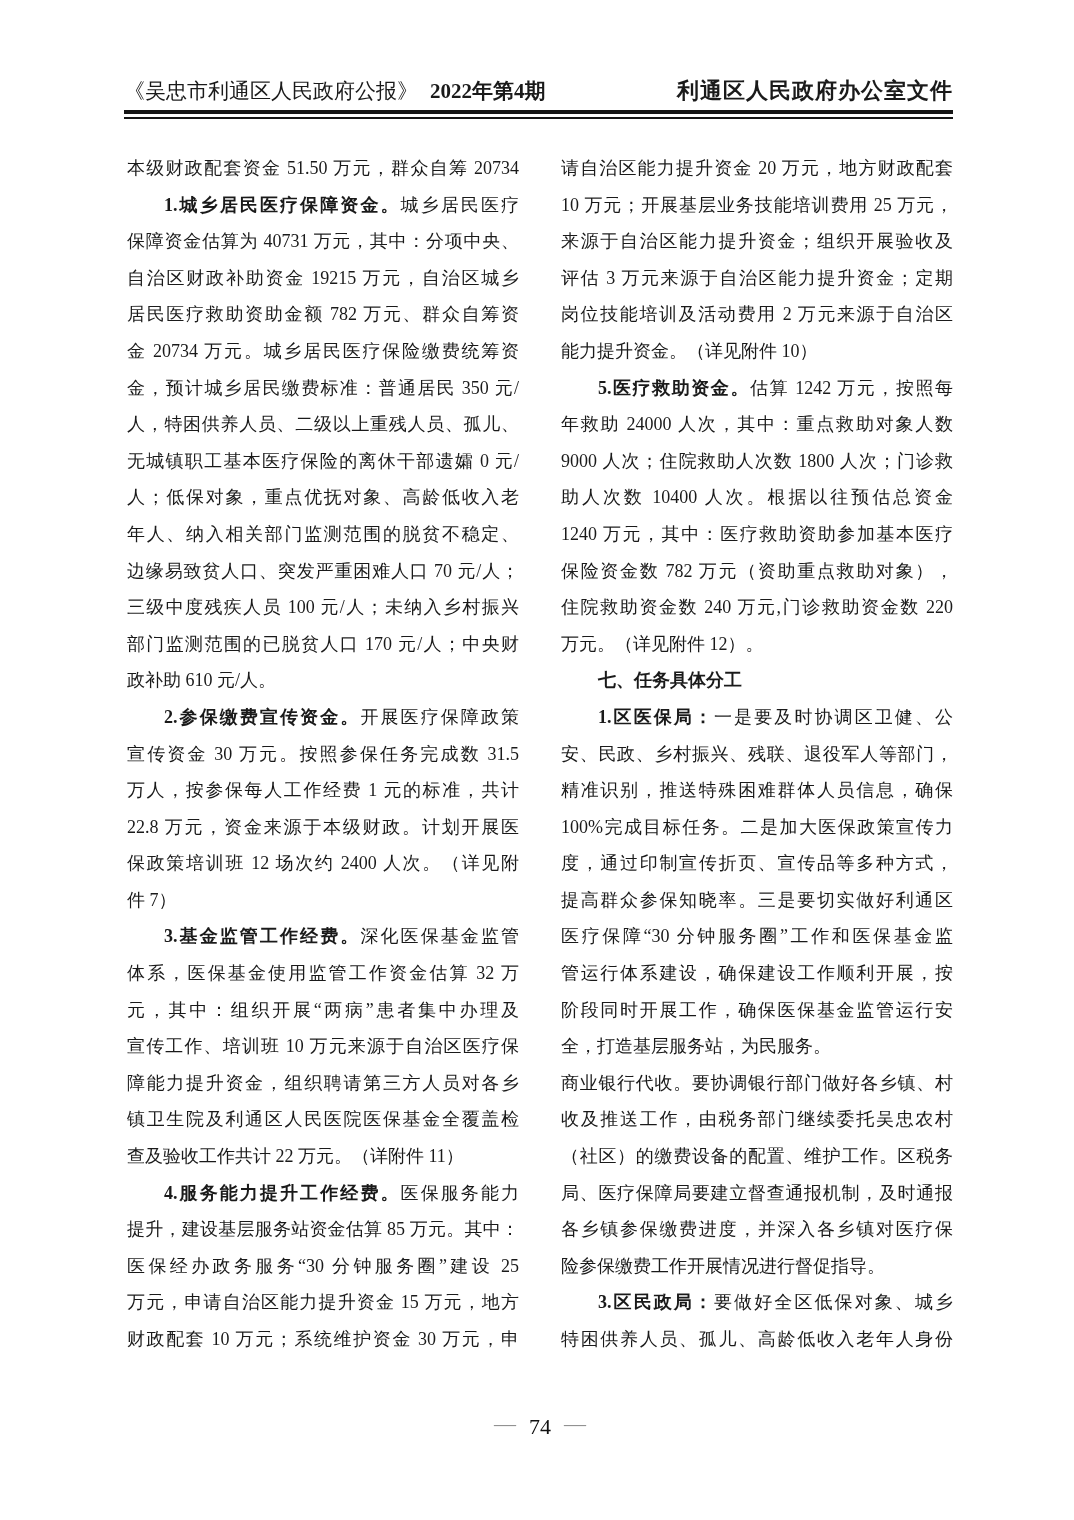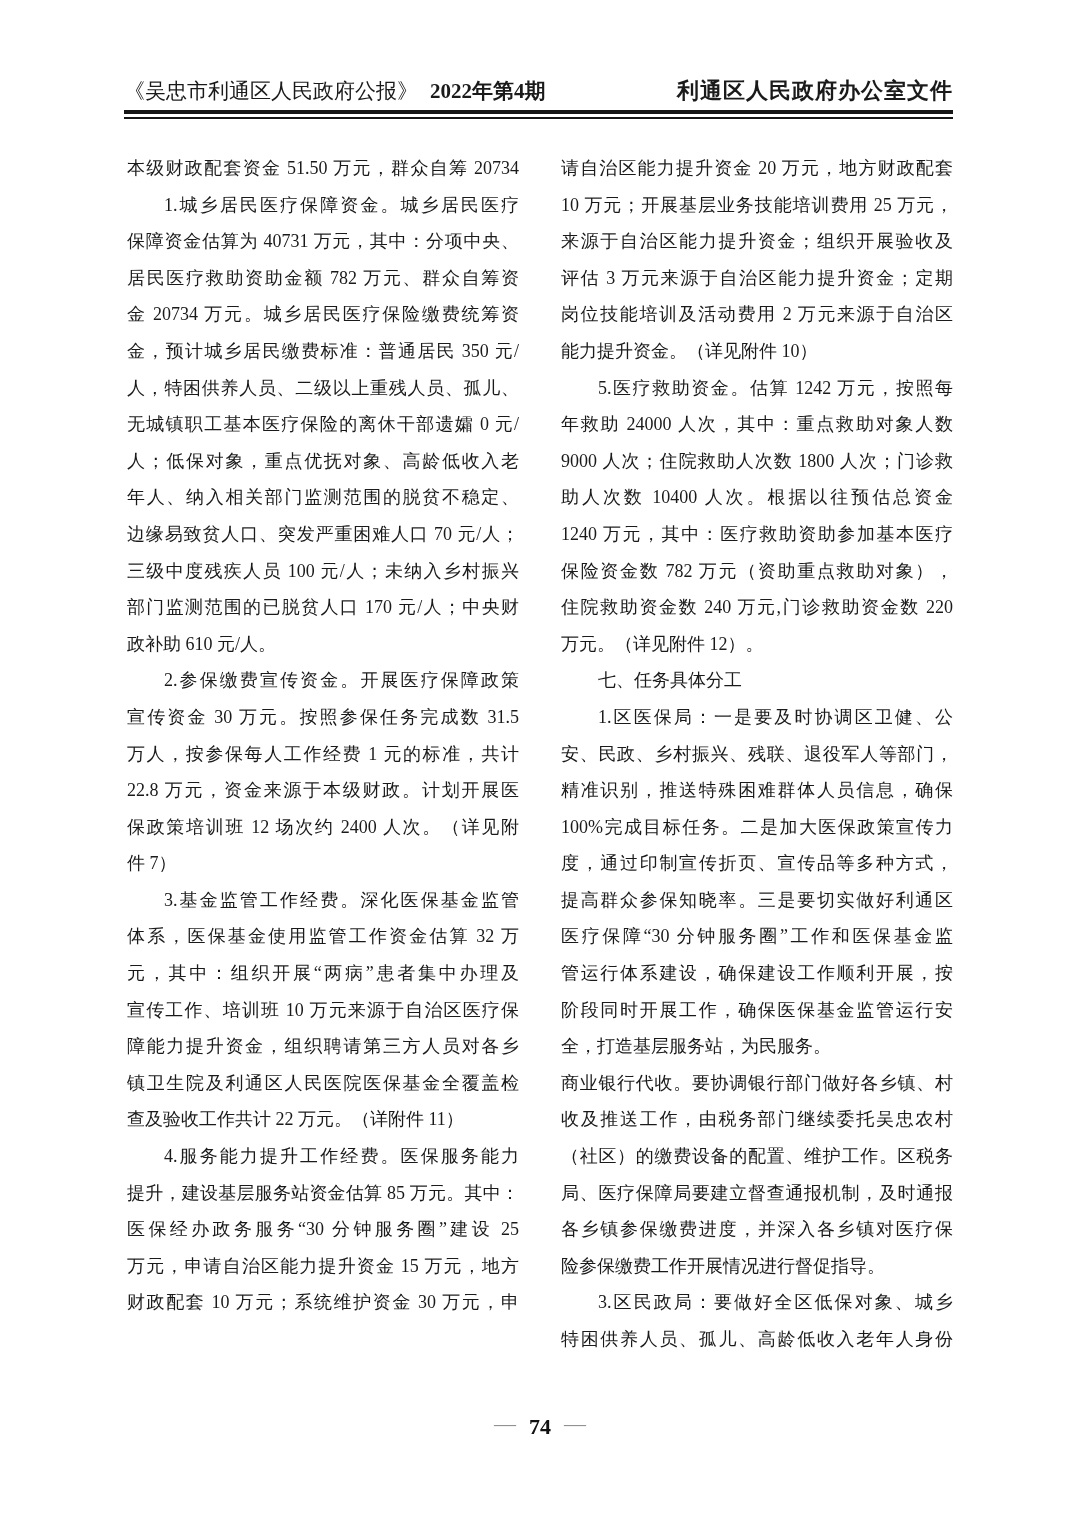--- a/index.html
+++ b/index.html
@@ -29,28 +29,28 @@
   }
   .col{width:392px;font-size:18px;}
   .line{
     height:36.6px;line-height:36.6px;
     text-align:justify;text-align-last:justify;
     text-justify:inter-character;
     white-space:nowrap;
   }
   .line.end{text-align-last:auto;}
   .line.indent{text-indent:37px;}
-  .line .bold{font-weight:normal;}
+  .line .bold{font-weight:bold;}
   
   .ftr{
     position:absolute;left:127px;top:1412px;width:826px;
     text-align:center;font-size:22px;line-height:30px;
   }
   .ftr .pg-dash{color:#8c8c8c;margin:0 13px;position:relative;top:-3px;}
-  .ftr .pg-num{font-weight:bold;color:#111;}
+  .ftr .pg-num{font-weight:normal;color:#111;}
 </style>
 </head>
 <body>
 
 <div class="page">
 
   <div class="hdr">
     <div>
       <span>《吴忠市利通区人民政府公报》</span><span class="issue">2022年第4期</span>
     </div>
@@ -60,20 +60,21 @@
   <div class="rules">
     <div class="rule-thick"></div>
     <div class="rule-thin"></div>
   </div>
 
   <div class="cols">
     <div class="col" id="col-left">
         <div class="line"><span>本级财政配套资金 51.50 万元，群众自筹 20734</span></div>
         <div class="line indent"><span class="bold">1.城乡居民医疗保障资金。</span><span>城乡居民医疗</span></div>
         <div class="line"><span>保障资金估算为 40731 万元，其中：分项中央、</span></div>
+        <div class="line"><span>自治区财政补助资金 19215 万元，自治区城乡</span></div>
         <div class="line"><span>居民医疗救助资助金额 782 万元、群众自筹资</span></div>
         <div class="line"><span>金 20734 万元。城乡居民医疗保险缴费统筹资</span></div>
         <div class="line"><span>金，预计城乡居民缴费标准：普通居民 350 元/</span></div>
         <div class="line"><span>人，特困供养人员、二级以上重残人员、孤儿、</span></div>
         <div class="line"><span>无城镇职工基本医疗保险的离休干部遗孀 0 元/</span></div>
         <div class="line"><span>人；低保对象，重点优抚对象、高龄低收入老</span></div>
         <div class="line"><span>年人、纳入相关部门监测范围的脱贫不稳定、</span></div>
         <div class="line"><span>边缘易致贫人口、突发严重困难人口 70 元/人；</span></div>
         <div class="line"><span>三级中度残疾人员 100 元/人；未纳入乡村振兴</span></div>
         <div class="line"><span>部门监测范围的已脱贫人口 170 元/人；中央财</span></div>

